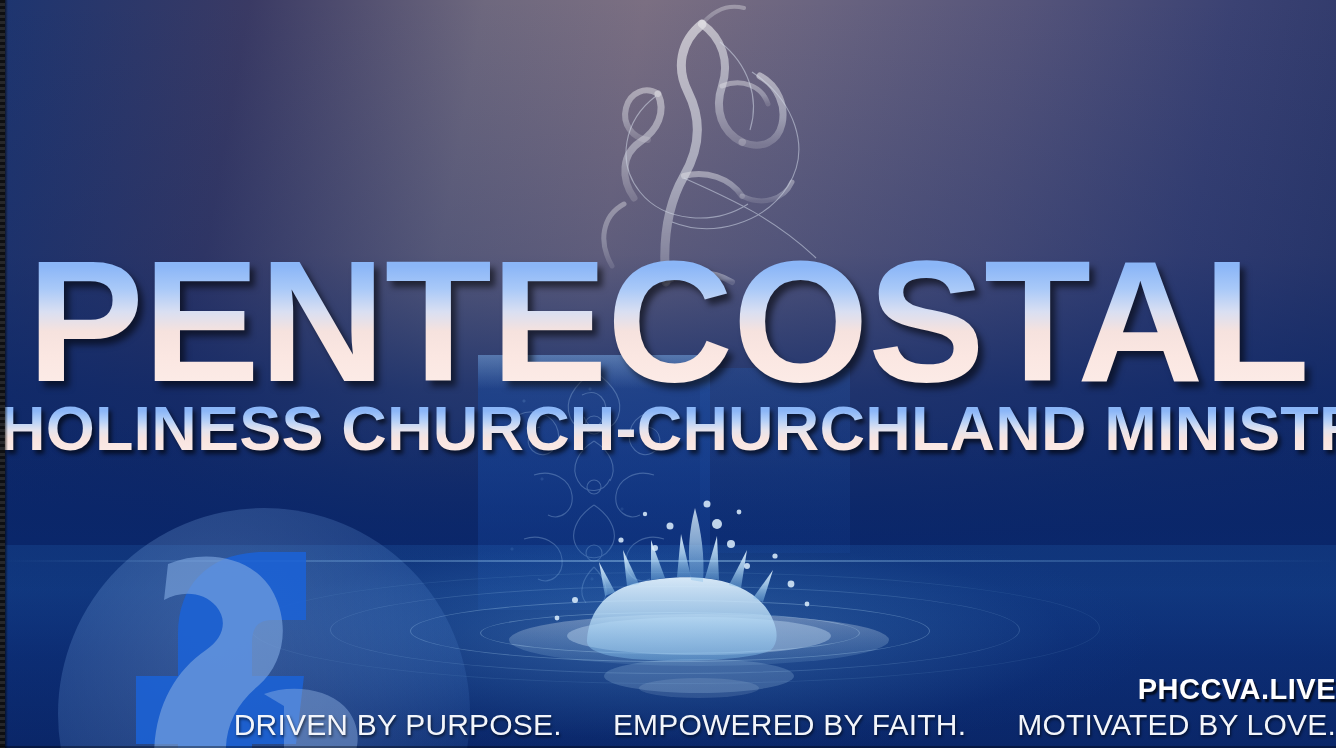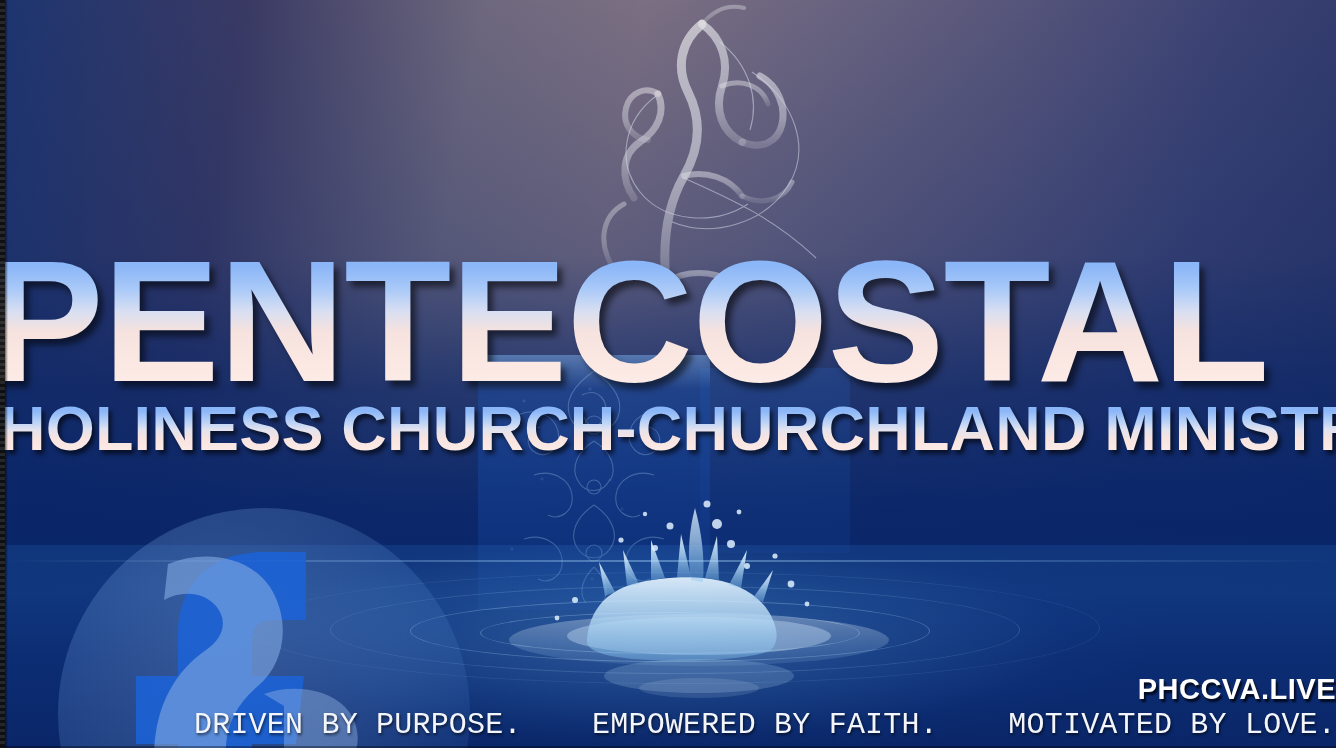--- a/index.html
+++ b/index.html
@@ -143,21 +143,21 @@
       rgba(150,190,240,0.30) 0%,
       rgba(110,160,225,0.23) 45%,
       rgba(70,125,205,0.16) 72%,
       rgba(50,105,190,0.10) 100%);
   }
   .fb-svg { position:absolute; inset:0; width:100%; height:100%; }
 
   
   .title-wrap {
     position:absolute; left:0; right:0; top:240px;
-    text-align:left;
+    text-align:center;
     pointer-events:none;
   }
 
   .headline {
     display:block;
     font-family:"Liberation Sans Narrow","Liberation Sans", sans-serif;
     font-weight:700;
     font-size:172px;
     line-height:0.95;
     letter-spacing:-1px;
@@ -210,21 +210,21 @@
     font-family:"Liberation Sans Narrow","Liberation Sans", sans-serif;
     font-weight:700;
     font-size:29px;
     letter-spacing:0.5px;
     color:#ffffff;
     text-shadow:2px 3px 2px rgba(0,0,0,0.72);
     margin-bottom:2px;
   }
   .tagline {
     display:block;
-    font-family:Liberation Mono, monospace;
+    font-family:Liberation Sans, sans-serif;
     font-weight:400;
     font-size:30px;
     letter-spacing:0.2px;
     color:#f2f5fb;
     text-shadow:1px 2px 3px rgba(0,0,0,0.6);
     white-space:nowrap;
   }
   .tagline .sep { display:inline-block; width:34px; }
 
   

